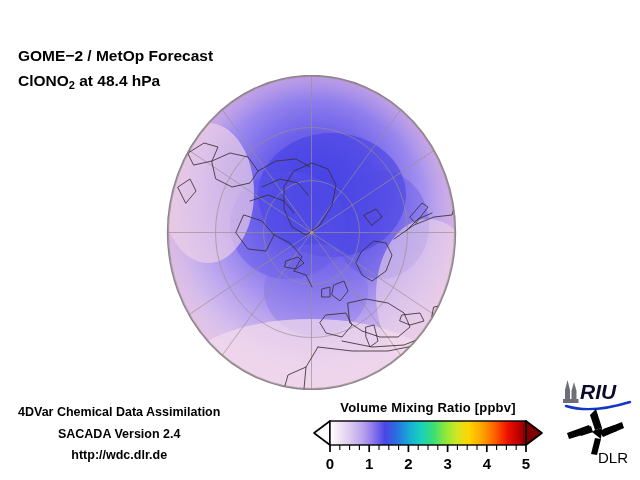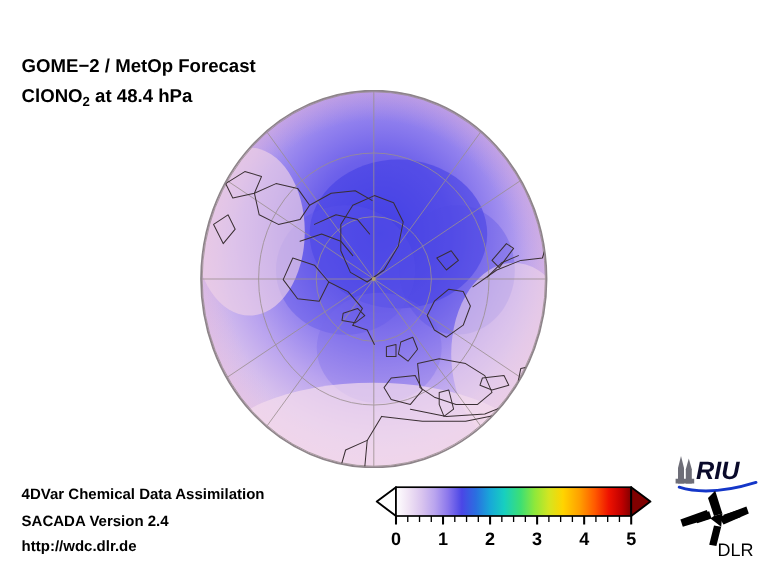--- a/index.html
+++ b/index.html
@@ -15,21 +15,21 @@
   .hdr-right{position:absolute;right:18px;top:12px;text-align:right;}
   .hdr-line{font-size:15.5px;font-weight:bold;line-height:25px;white-space:nowrap;}
   .hdr-line sub{font-size:11px;vertical-align:baseline;position:relative;top:3px;}
 
   
   .globe-wrap{position:absolute;left:166px;top:75px;width:291px;height:315px;}
   .globe{position:absolute;left:0;top:0;width:291px;height:315px;}
 
   
   .credits{position:absolute;left:18px;top:402px;}
-  .credits div{font-size:12.5px;font-weight:bold;line-height:21.5px;white-space:nowrap;}
+  .credits div{font-size:12.5px;font-weight:bold;line-height:21.5px;white-space:nowrap;text-align:center;}
 
   
   .cbar-block{position:absolute;left:312px;top:400px;width:232px;}
   .cbar-title{font-size:13px;font-weight:bold;text-align:center;letter-spacing:.2px;white-space:nowrap;}
   .cbar-svg{display:block;margin-top:4px;}
 
   
   .riu{position:absolute;left:560px;top:377px;}
   .dlr{position:absolute;left:565px;top:408px;}
 </style>
@@ -166,20 +166,21 @@
     </svg>
   </div>
 
   <div class="credits">
     <div>4DVar Chemical Data Assimilation</div>
     <div>SACADA Version 2.4</div>
     <div>http://wdc.dlr.de</div>
   </div>
 
   <div class="cbar-block">
+    <div class="cbar-title">Volume Mixing Ratio [ppbv]</div>
     <svg class="cbar-svg" width="232" height="56" viewBox="0 0 232 56">
       <defs>
         <linearGradient id="cbgrad" x1="0" y1="0" x2="1" y2="0">
           <stop offset="0.000" stop-color="#ffffff"></stop>
           <stop offset="0.055" stop-color="#efe2f4"></stop>
           <stop offset="0.110" stop-color="#d9c4ee"></stop>
           <stop offset="0.165" stop-color="#b9a4ee"></stop>
           <stop offset="0.220" stop-color="#8c78ec"></stop>
           <stop offset="0.280" stop-color="#4a46e6"></stop>
           <stop offset="0.340" stop-color="#2a6fe0"></stop>

